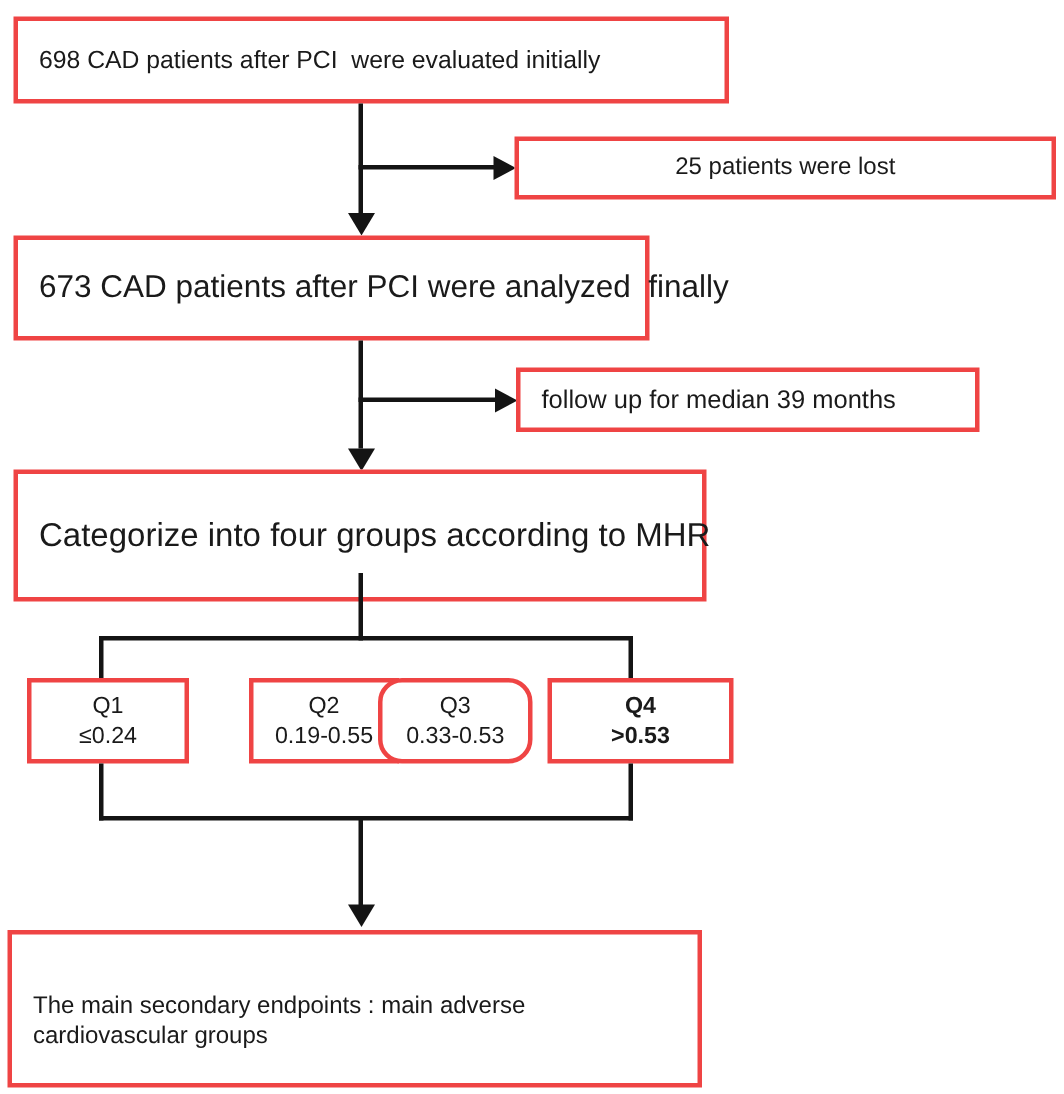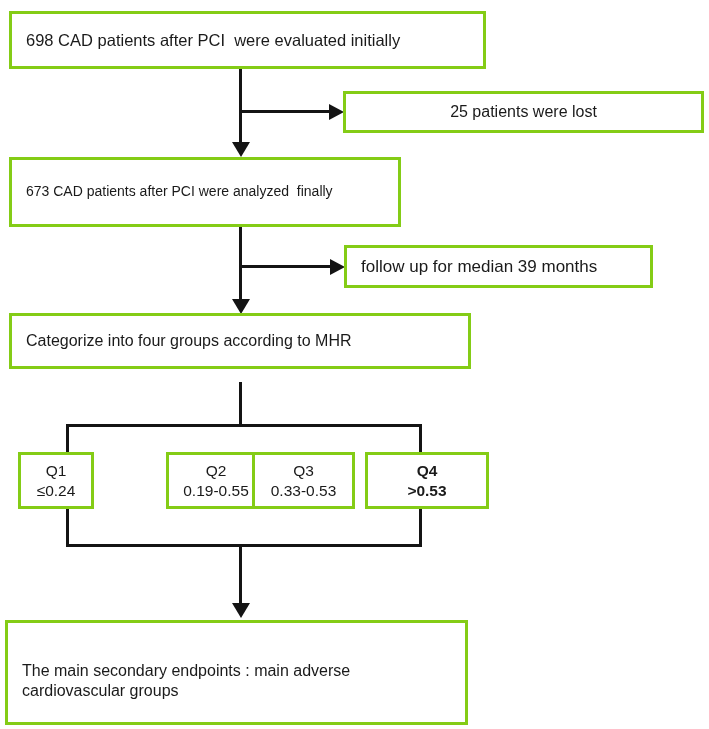--- a/index.html
+++ b/index.html
@@ -12,43 +12,43 @@
     width: 709px;
     height: 729px;
     background: #ffffff;
     font-family: "Liberation Sans", sans-serif;
     color: #1a1a1a;
     overflow: hidden;
   }
   .node {
     position: absolute;
     box-sizing: border-box;
-    border: 3px solid #84cc16;
+    border: 3px solid #ef4444;
     background: #ffffff;
     display: flex;
     flex-direction: column;
     justify-content: center;
     line-height: 1.25;
   }
   .node.center { text-align: center; }
   .node.leftpad { align-items: flex-start; text-align: left; padding-left: 14px; padding-right: 10px; }
   .node .line { display: block; white-space: pre; }
 
   
   #node-enrolled { left: 9px;  top: 11px;  width: 477px; height: 58px;  font-size: 16.5px; }
   #node-lost     { left: 343px; top: 91px;  width: 361px; height: 42px;  font-size: 16px; }
-  #node-analyzed { left: 9px;  top: 157px; width: 392px; height: 70px;  font-size: 14px; }
+  #node-analyzed { left: 9px;  top: 157px; width: 424px; height: 70px;  font-size: 21px; }
   #node-followup { left: 344px; top: 245px; width: 309px; height: 43px;  font-size: 17px; }
-  #node-category { left: 9px;  top: 313px; width: 462px; height: 56px;  font-size: 16px; }
+  #node-category { left: 9px;  top: 313px; width: 462px; height: 88px;  font-size: 22px; }
 
   
   .quartile { font-size: 15.5px; height: 57px; top: 452px; }
-  #node-q1 { left: 18px;  width: 76px; }
+  #node-q1 { left: 18px;  width: 108px; }
   #node-q2 { left: 133px; width: 100px; margin-left: 33px; }
-  #node-q3 { left: 252px; width: 103px; }
+  #node-q3 { left: 252px; width: 103px; border-radius: 16px; }
   #node-q4 { left: 365px; width: 124px; font-weight: bold; }
 
   
   #node-outcome { left: 5px; top: 620px; width: 463px; height: 105px; font-size: 16px; }
   #node-outcome .line { margin: 0; }
   #node-outcome .gap { height: 17px; }
 
   
   .edge {
     position: absolute;

